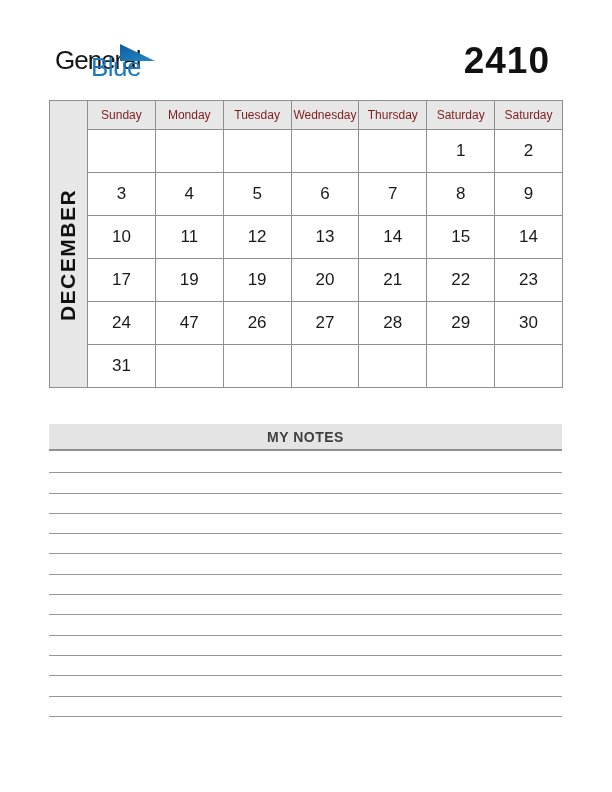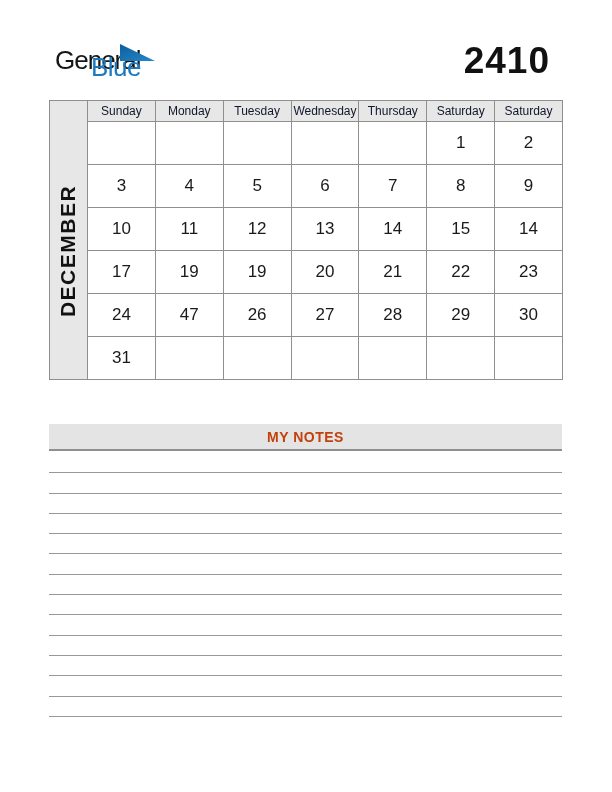--- a/index.html
+++ b/index.html
@@ -35,43 +35,43 @@
   .year{
     position:absolute;top:42px;right:62px;
     font-size:37px;line-height:1;font-weight:bold;color:#111;letter-spacing:1px;
   }
 
   
   .cal-wrap{position:absolute;left:49px;top:100px;width:513px;}
   table{border-collapse:collapse;table-layout:fixed;width:513px;}
   td,th{border:1px solid var(--border);}
   tr.head-row th{
-    height:21px;background:var(--header-bg);
-    font-size:12px;font-weight:400;color:#0f172a;text-align:center;
+    height:29px;background:var(--header-bg);
+    font-size:12px;font-weight:400;color:#7f1d1d;text-align:center;
   }
   .day-cell{
     height:43px;font-size:17px;color:#1a1a1a;
     text-align:center;vertical-align:middle;
   }
   .month-cell{width:38px;background:var(--header-bg);position:relative;}
   .month-rot{
     position:absolute;left:0;right:0;top:21px;bottom:0;
     display:flex;align-items:center;justify-content:center;overflow:visible;
   }
   .month-text{
     transform:rotate(-90deg);white-space:nowrap;
     font-size:21px;font-weight:bold;letter-spacing:1.5px;color:#111;
   }
 
   
   .notes-band{
     position:absolute;left:49px;top:424px;width:513px;height:27px;
     background:var(--band-bg);border-bottom:2px solid var(--band-border);
     display:flex;align-items:center;justify-content:center;
-    font-size:14px;font-weight:bold;letter-spacing:0.5px;color:#c2410c;
+    font-size:14px;font-weight:bold;letter-spacing:0.5px;color:#404040;
   }
   .notes-lines{position:absolute;left:49px;top:453px;width:513px;}
   .note-line{height:20.3px;border-bottom:1px solid var(--line-color);}
 </style>
 </head>
 <body>
 
 <div class="logo">
   <span class="logo-general">General</span>
   <span class="logo-triangle">

